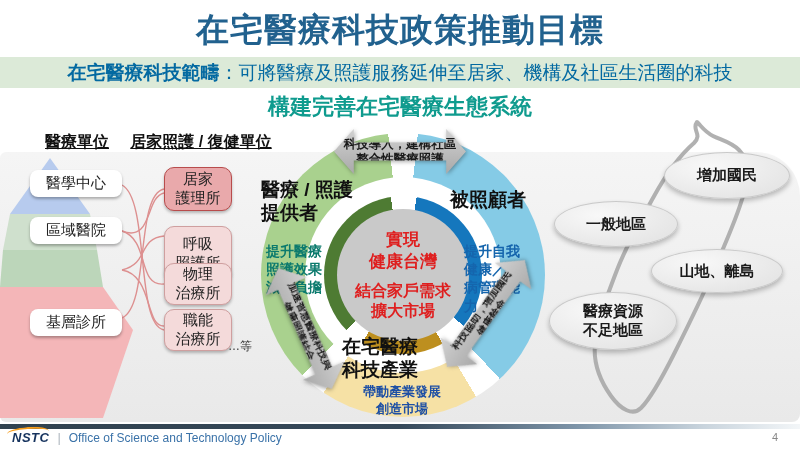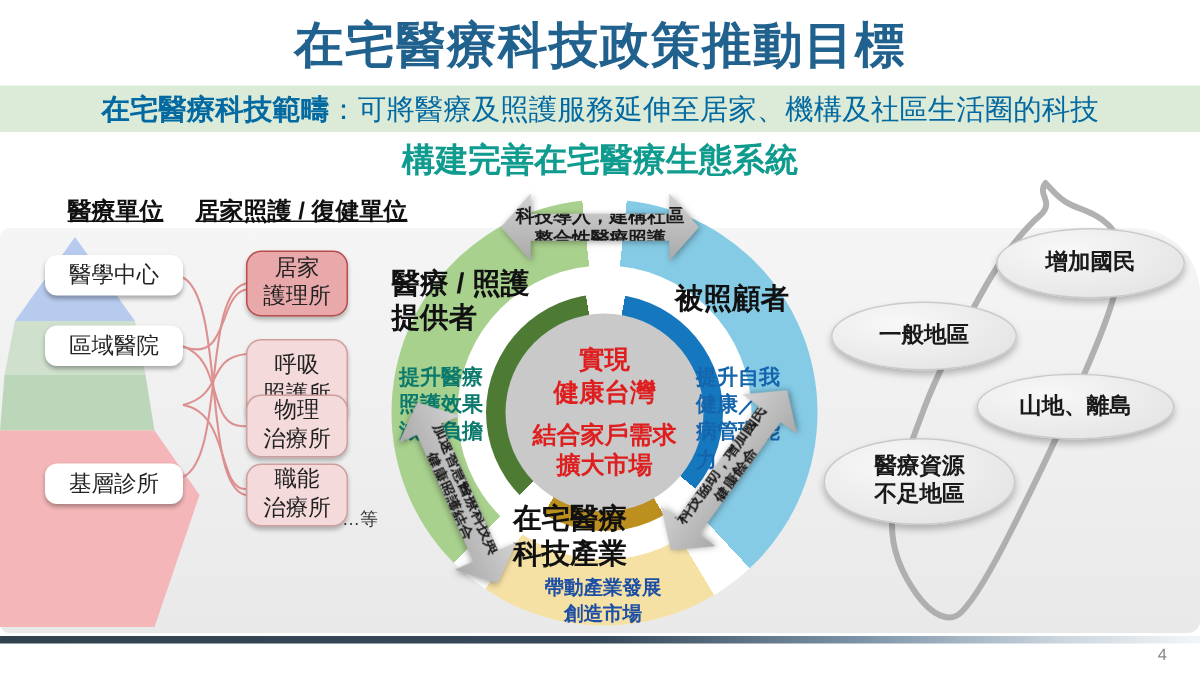--- a/index.html
+++ b/index.html
@@ -217,15 +217,20 @@
   </div>
   <div class="region r2" data-name="region-ellipse">
     <span data-name="region-label">山地、離島</span>
   </div>
   <div class="region r3" data-name="region-ellipse">
     <span data-name="region-label">醫療資源</span>
     <span data-name="region-label">不足地區</span>
   </div>
 
   <div class="footer-bar" data-name="footer-divider-bar"></div>
+  <div class="footer" data-name="footer">
+    <span class="nstc" data-name="nstc-logo">NSTC</span>
+    <span class="fsep" data-name="footer-separator">|</span>
+    <span class="office" data-name="footer-office-text">Office of Science and Technology Policy</span>
+  </div>
   <div class="page-num" data-name="page-number">4</div>
 
 </div>
 
 </body></html>

